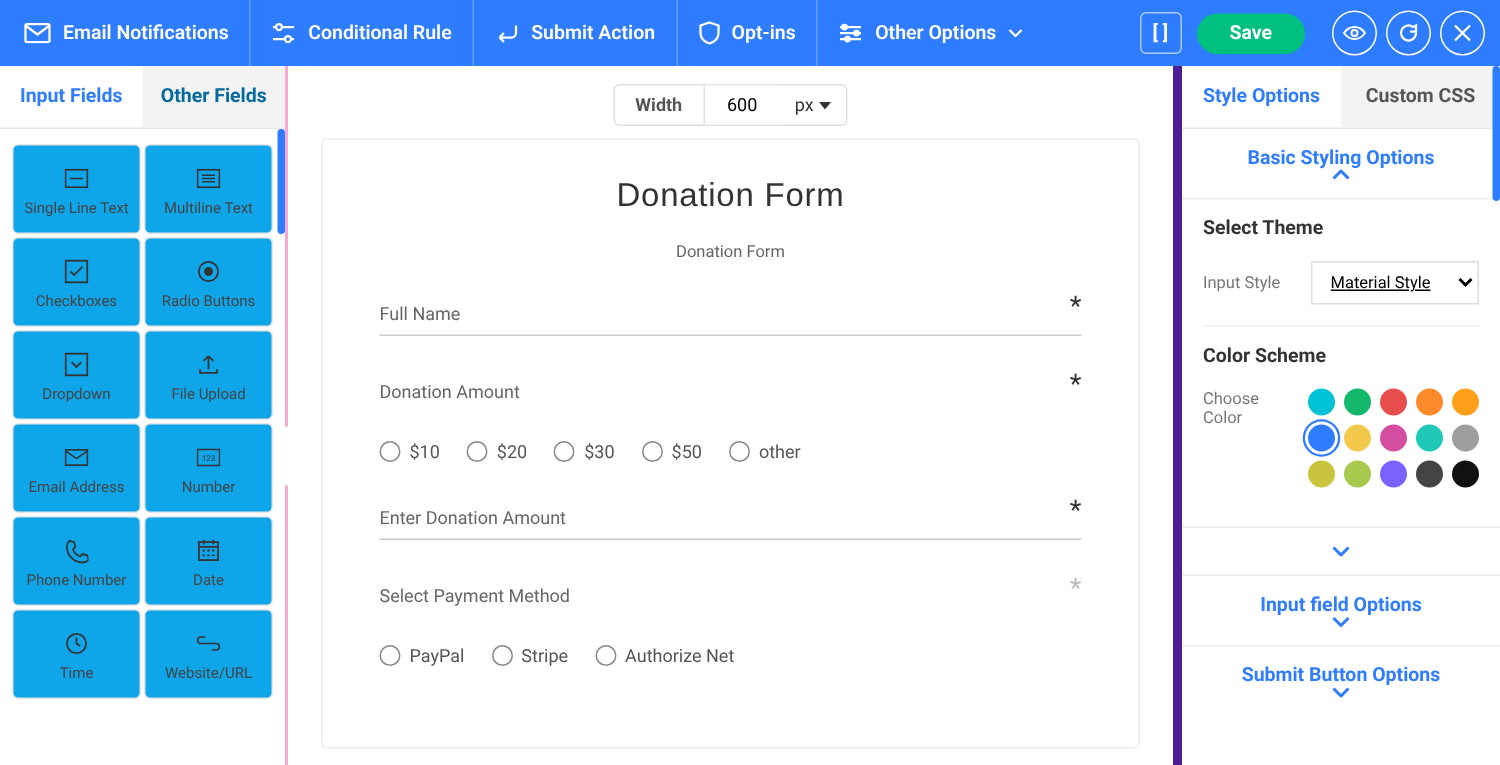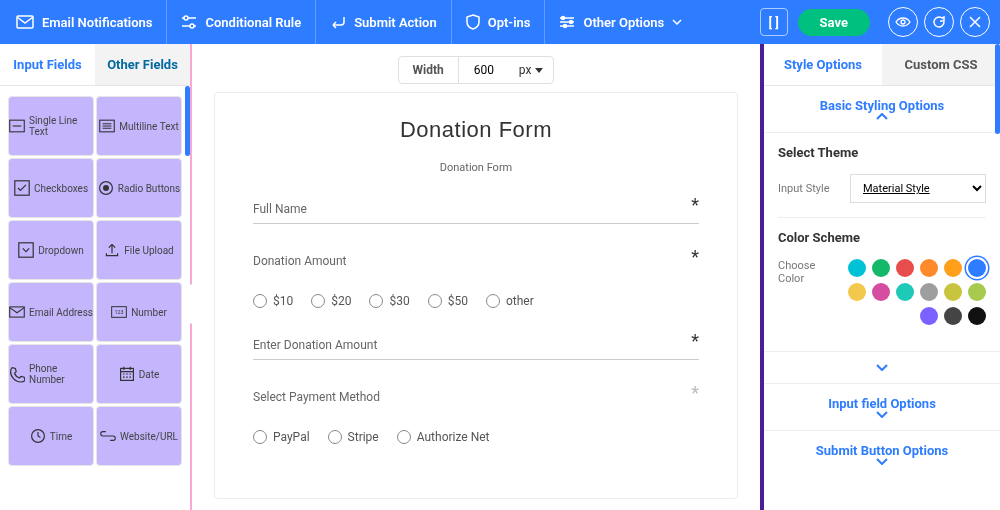--- a/index.html
+++ b/index.html
@@ -20,21 +20,21 @@
 .main { display:flex; height: calc(510px - 44px); }
 
 
 .left { width: 192px; border-right: 2px solid #f9a8d4; position:relative; background:#fff; }
 .left-tabs { display:flex; height: 42px; border-bottom:1px solid #e6e6e6; }
 .left-tabs .ltab { flex:1; display:flex; align-items:center; justify-content:center; font-size:13px; font-weight:700; color:#2e7cff; cursor:pointer; }
 .left-tabs .ltab.inactive { color:#0369a1; background:#f3f3f3; }
 .left-scroll { height: calc(100% - 42px); overflow:hidden; position:relative; }
 .left-scroll::after { content:""; position:absolute; top:0; right:0; width:5px; height:70px; background:#2e7cff; border-radius:3px; }
 .field-grid { display:grid; grid-template-columns: 1fr 1fr; gap:2px; padding:10px 8px; }
-.fcard { border:1px solid #e6e6e6; border-radius:4px; height:60px; display:flex; flex-direction:row; align-items:center; justify-content:center; gap:4px; font-size:10px; color:#444; cursor:pointer; background:#c4b5fd; }
+.fcard { border:1px solid #e6e6e6; border-radius:4px; height:60px; display:flex; flex-direction:column; align-items:center; justify-content:center; gap:4px; font-size:10px; color:#444; cursor:pointer; background:#0ea5e9; }
 .fcard .ficon { width:16px; height:22px; display:flex; align-items:center; justify-content:center; color:#333; }
 .collapse-handle { position:absolute; right:-12px; top:240px; width:12px; height:40px; border:1px solid #e0e0e0; border-left:none; background:#fff; border-radius:0 4px 4px 0; display:flex; align-items:center; justify-content:center; font-size:10px; color:#666; cursor:pointer; }
 
 
 .center { flex:1; background:#fff; overflow:hidden; position:relative; }
 .width-bar { display:flex; justify-content:center; padding: 12px 0 8px; }
 .width-box { border:1px solid #e0e0e0; border-radius:4px; display:flex; align-items:center; font-size:12px; }
 .width-box .lbl { padding:6px 14px; border-right:1px solid #e0e0e0; font-weight:700; color:#555; }
 .width-box input { width:50px; border:none; text-align:center; font-size:12px; padding:6px 4px; }
 .width-box .unit { padding:6px 10px; display:flex; align-items:center; gap:4px; color:#333; }
@@ -45,21 +45,21 @@
 .ffield { margin-bottom: 30px; position:relative; }
 .ffield .flabel { font-size:12px; color:#666; display:block; margin-bottom:6px; }
 .ffield .line { border-bottom:1px solid #ccc; height:2px; }
 .ffield .star { position:absolute; right:0; top:-8px; font-size:18px; color:#333; }
 .ffield.faded .star { color:#bbb; }
 .radios { display:flex; gap:18px; margin-top:26px; }
 .radio { display:flex; align-items:center; gap:6px; font-size:12px; color:#555; }
 .radio .r { width:14px; height:14px; border:1.5px solid #888; border-radius:50%; }
 
 
-.right { width: 240px; border-left:4px solid #4c1d95; background:#fff; font-size:13px; }
+.right { width: 218px; border-left:6px solid #4c1d95; background:#fff; font-size:13px; }
 .right-scroll { position:relative; height:100%; }
 .right-scroll::after { content:""; position:absolute; top:0; right:0; width:5px; height:90px; background:#2e7cff; border-radius:3px; }
 .right-tabs { display:flex; height:42px; border-bottom:1px solid #e6e6e6; }
 .right-tabs .rtab { flex:1; display:flex; align-items:center; justify-content:center; font-weight:700; color:#2e7cff; cursor:pointer; }
 .right-tabs .rtab.inactive { color:#555; background:#f3f3f3; }
 .acc-head { display:flex; align-items:center; justify-content:space-between; padding:12px 14px; color:#2e7cff; font-weight:700; border-bottom:1px solid #eee; cursor:pointer;flex-direction:column; }
 .acc-body { padding: 12px 14px; border-bottom:1px solid #eee; }
 .acc-body .subhead { font-weight:700; color:#333; font-size:13px; margin-bottom:14px; }
 .acc-body .row { display:flex; align-items:center; gap:12px; margin-bottom:14px; }
 .acc-body .row label { font-size:11px; color:#777; width:60px; }

